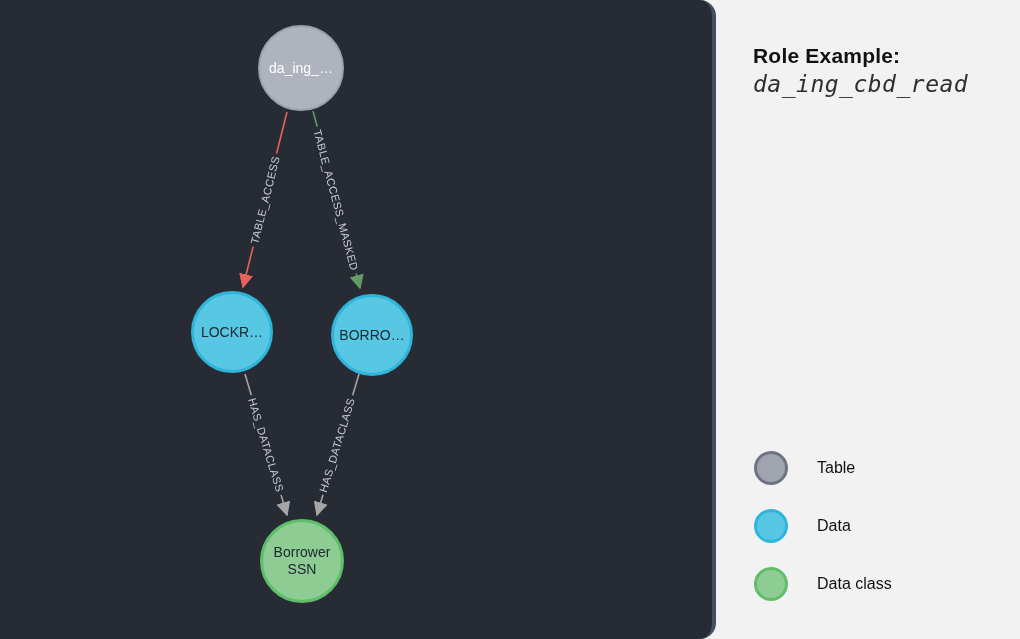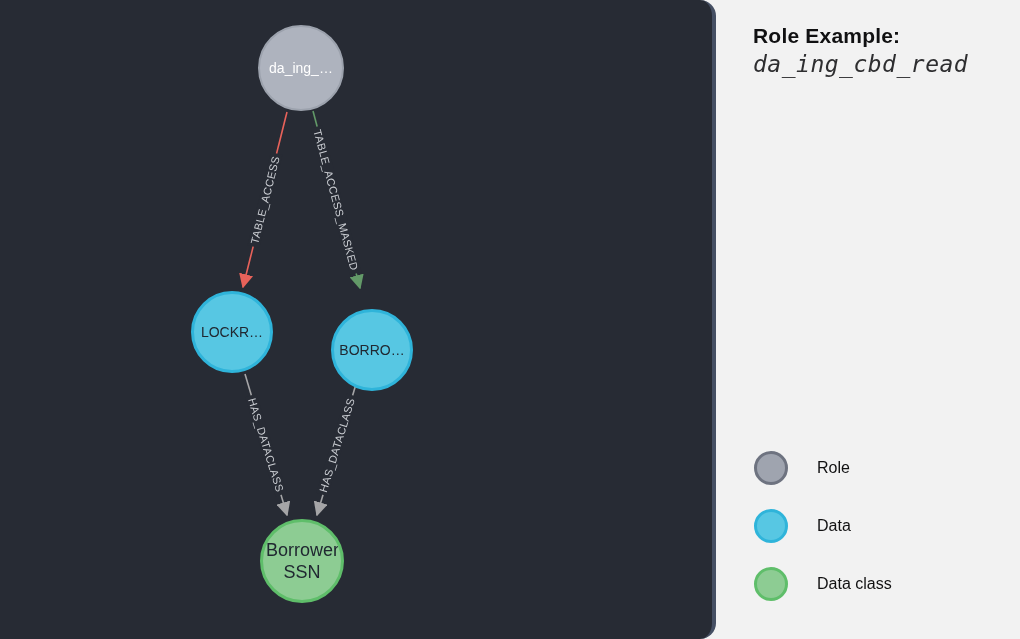--- a/index.html
+++ b/index.html
@@ -49,27 +49,27 @@
   .node-role{
     background:var(--role-fill);border:2px solid var(--role-border);
     color:var(--node-text-light);font-size:14px;
   }
   .node-table{
     background:var(--table-fill);border:3px solid var(--table-border);
     color:var(--node-text-dark);font-size:14px;justify-content:center;
   }
   .node-dataclass{
     background:var(--dataclass-fill);border:3px solid var(--dataclass-border);
-    color:var(--node-text-dark);font-size:18px;line-height:1.25;
+    color:var(--node-text-dark);font-size:14px;line-height:1.25;
   }
   .node-label{max-width:72px;overflow:hidden}
   
   .info-panel{
     position:absolute;left:716px;top:0;right:0;bottom:0;
-    padding:24px 0 0 37px;
+    padding:44px 0 0 37px;
   }
   .info-title{
     font-size:21px;font-weight:bold;color:var(--text-dark);letter-spacing:.2px;
   }
   .info-role{
     margin-top:3px;font-family:"DejaVu Sans Mono",monospace;
     font-style:italic;font-size:23px;color:#2E2E30;letter-spacing:.5px;
   }
   .legend{position:absolute;left:38px;top:451px}
   .legend-row{display:flex;align-items:center;height:34px;margin-bottom:24px}
@@ -106,37 +106,37 @@
   <div class="edge-label" style="left:336px;top:200px;transform:translate(-50%,-50%) rotate(75deg)">TABLE_ACCESS_MASKED</div>
   <div class="edge-label" style="left:266px;top:445px;transform:translate(-50%,-50%) rotate(73deg)">HAS_DATACLASS</div>
   <div class="edge-label" style="left:337px;top:445px;transform:translate(-50%,-50%) rotate(-73deg)">HAS_DATACLASS</div>
 
   <div class="node node-role" style="left:258px;top:25px;width:86px;height:86px">
     <span class="node-label">da_ing_…</span>
   </div>
   <div class="node node-table" style="left:191px;top:291px;width:82px;height:82px">
     <span class="node-label">LOCKR…</span>
   </div>
-  <div class="node node-table" style="left:331px;top:309px;width:82px;height:82px">
+  <div class="node node-table" style="left:331px;top:294px;width:82px;height:82px">
     <span class="node-label">BORRO…</span>
   </div>
   <div class="node node-dataclass" style="left:260px;top:519px;width:84px;height:84px">
     <span class="node-label">Borrower SSN</span>
   </div>
 
 </div>
 
 <div class="info-panel">
   <div class="info-title">Role Example:</div>
   <div class="info-role">da_ing_cbd_read</div>
 
   <div class="legend">
     <div class="legend-row">
       <span class="swatch swatch-role"></span>
-      <span class="legend-label">Role</span>
+      <span class="legend-label">Table</span>
     </div>
     <div class="legend-row">
       <span class="swatch swatch-table"></span>
       <span class="legend-label">Data</span>
     </div>
     <div class="legend-row">
       <span class="swatch swatch-dataclass"></span>
       <span class="legend-label">Data class</span>
     </div>
   </div>

